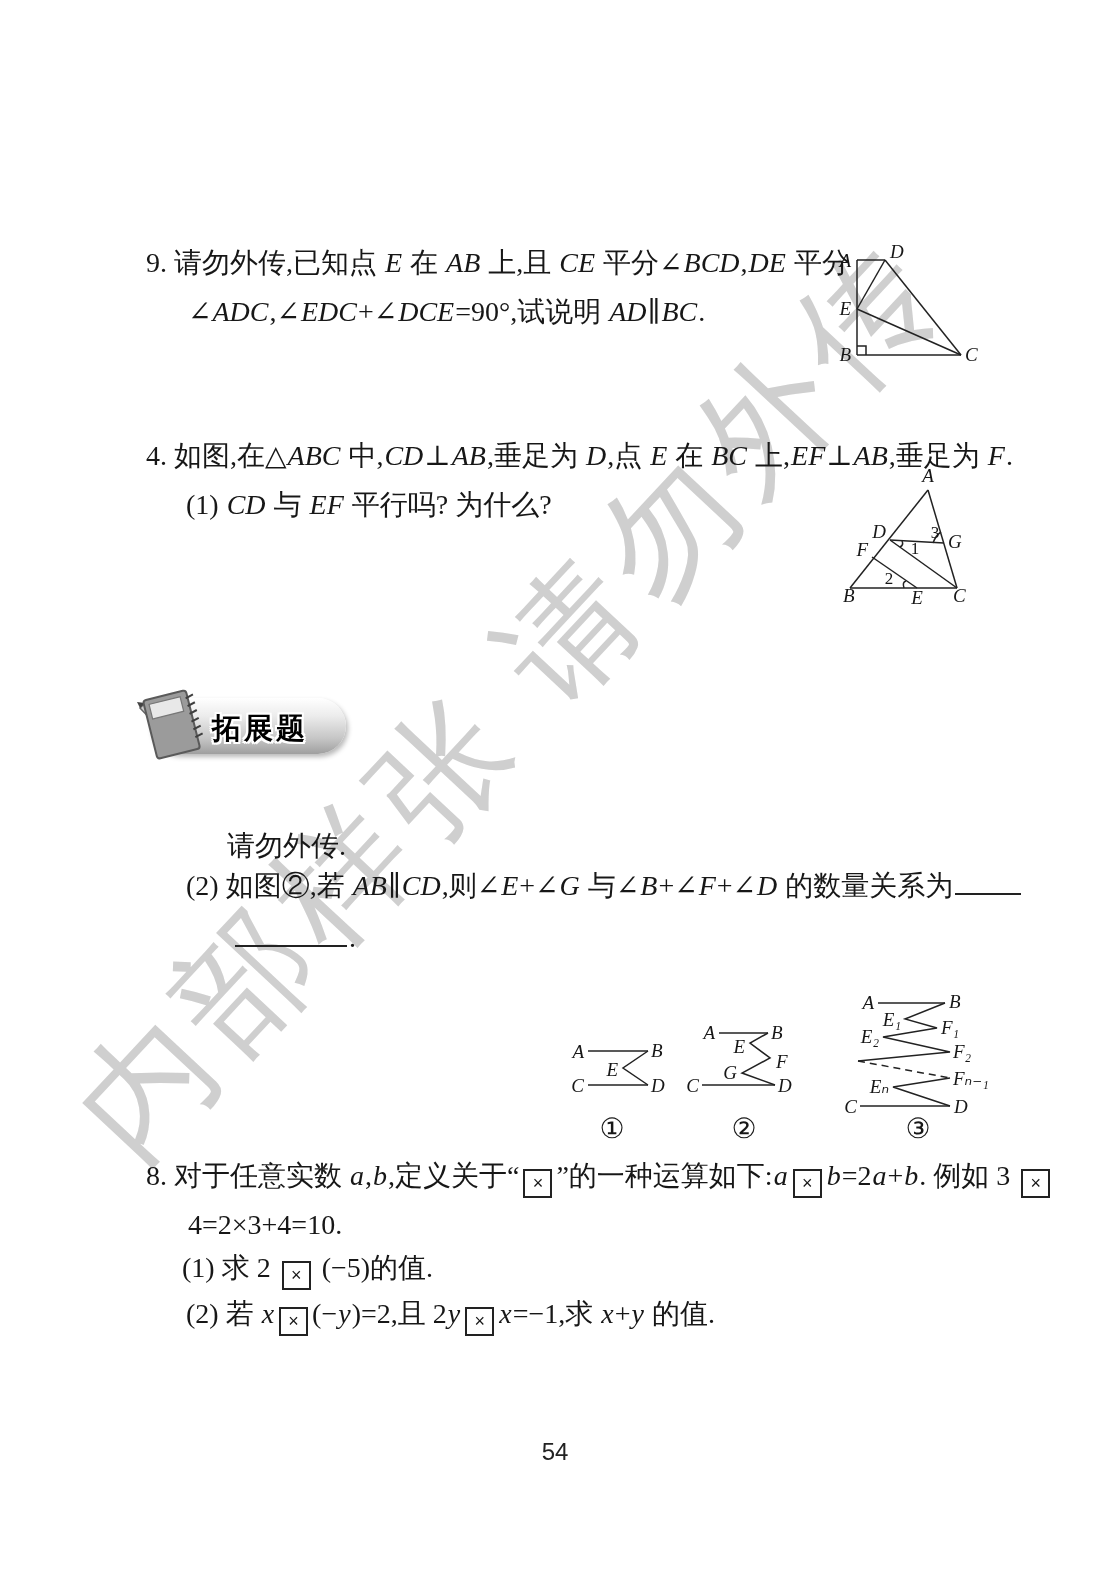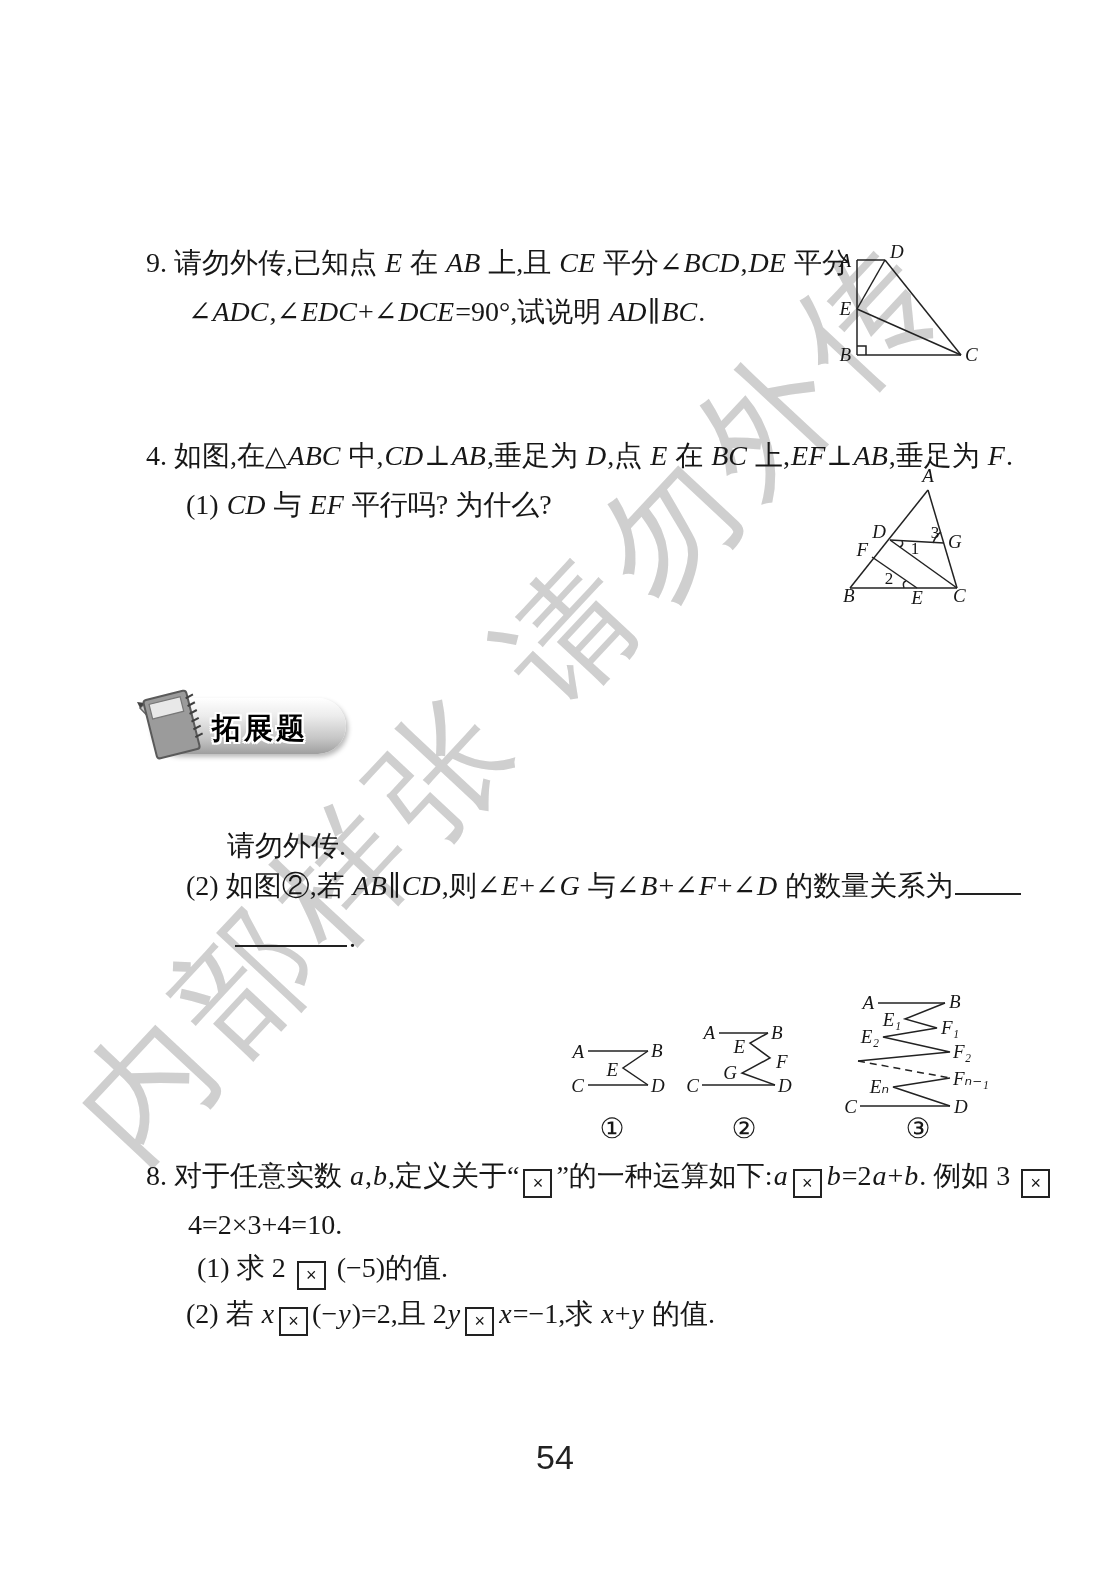--- a/index.html
+++ b/index.html
@@ -25,21 +25,21 @@
   .opbox{display:inline-block;width:25px;height:25px;line-height:25px;border:2px solid #222;
         text-align:center;font-size:18px;font-family:"Liberation Sans",sans-serif;
         vertical-align:-4px;margin:0 4px;text-indent:0;}
   svg.fig{position:absolute;overflow:visible;}
   svg.fig line,svg.fig polyline,svg.fig path{fill:none;stroke:#222;stroke-width:1.5;}
   svg.fig .dash{stroke-dasharray:7 5;}
   svg.fig text{font-family:"Liberation Serif","DejaVu Sans",serif;font-style:italic;
         font-size:19px;fill:#171717;stroke:none;}
   svg.fig text.ang{font-style:normal;font-size:17px;}
   .figcap{position:absolute;font-size:28px;width:40px;text-align:center;font-style:normal;}
-  .pagenum{position:absolute;left:0;right:0;top:1438px;text-align:center;font-size:34px;
+  .pagenum{position:absolute;left:0;right:0;top:1438px;text-align:center;font-size:24px;
         font-family:"Liberation Sans","DejaVu Sans",sans-serif;color:#222;}
 </style>
 </head>
 <body>
 
 <div class="page">
 
   <div class="watermark">内部样张 请勿外传</div>
 
   <div class="layer">
@@ -160,19 +160,19 @@
       <text x="36" y="50" text-anchor="end">E₂</text>
       <text x="110" y="65">F₂</text>
       <text x="110" y="92">Fₙ₋₁</text>
       <text x="46" y="100" text-anchor="end">Eₙ</text>
       <text x="14" y="120" text-anchor="end">C</text>
       <text x="111" y="120">D</text>
     </svg>
     <div class="figcap" style="left:898px;top:1112px;">③</div>
 
     <div class="prob hang" style="left:146px;top:1151px;width:888px;"><span>8. </span><span>对于任意实数 </span><i>a</i><span>,</span><i>b</i><span>,定义关于“</span><span class="opbox">×</span><span>”的一种运算如下:</span><i>a</i><span class="opbox">×</span><i>b</i><span>=2</span><i>a</i><span>+</span><i>b</i><span>. 例如 3 </span><span class="opbox">×</span><span> 4=2×3+4=10.</span></div>
-    <div class="prob nowrap" style="left:197px;top:1243px;"><span>(1) 求 2 </span><span class="opbox">×</span><span> (−5)的值.</span></div>
+    <div class="prob nowrap" style="left:182px;top:1243px;"><span>(1) 求 2 </span><span class="opbox">×</span><span> (−5)的值.</span></div>
     <div class="prob nowrap" style="left:186px;top:1289px;"><span>(2) 若 </span><i>x</i><span class="opbox">×</span><span>(−</span><i>y</i><span>)=2,且 2</span><i>y</i><span class="opbox">×</span><i>x</i><span>=−1,求 </span><i>x</i><span>+</span><i>y</i><span> 的值.</span></div>
 
     <div class="pagenum">54</div>
 
   </div>
 </div>
 
 </body></html>

